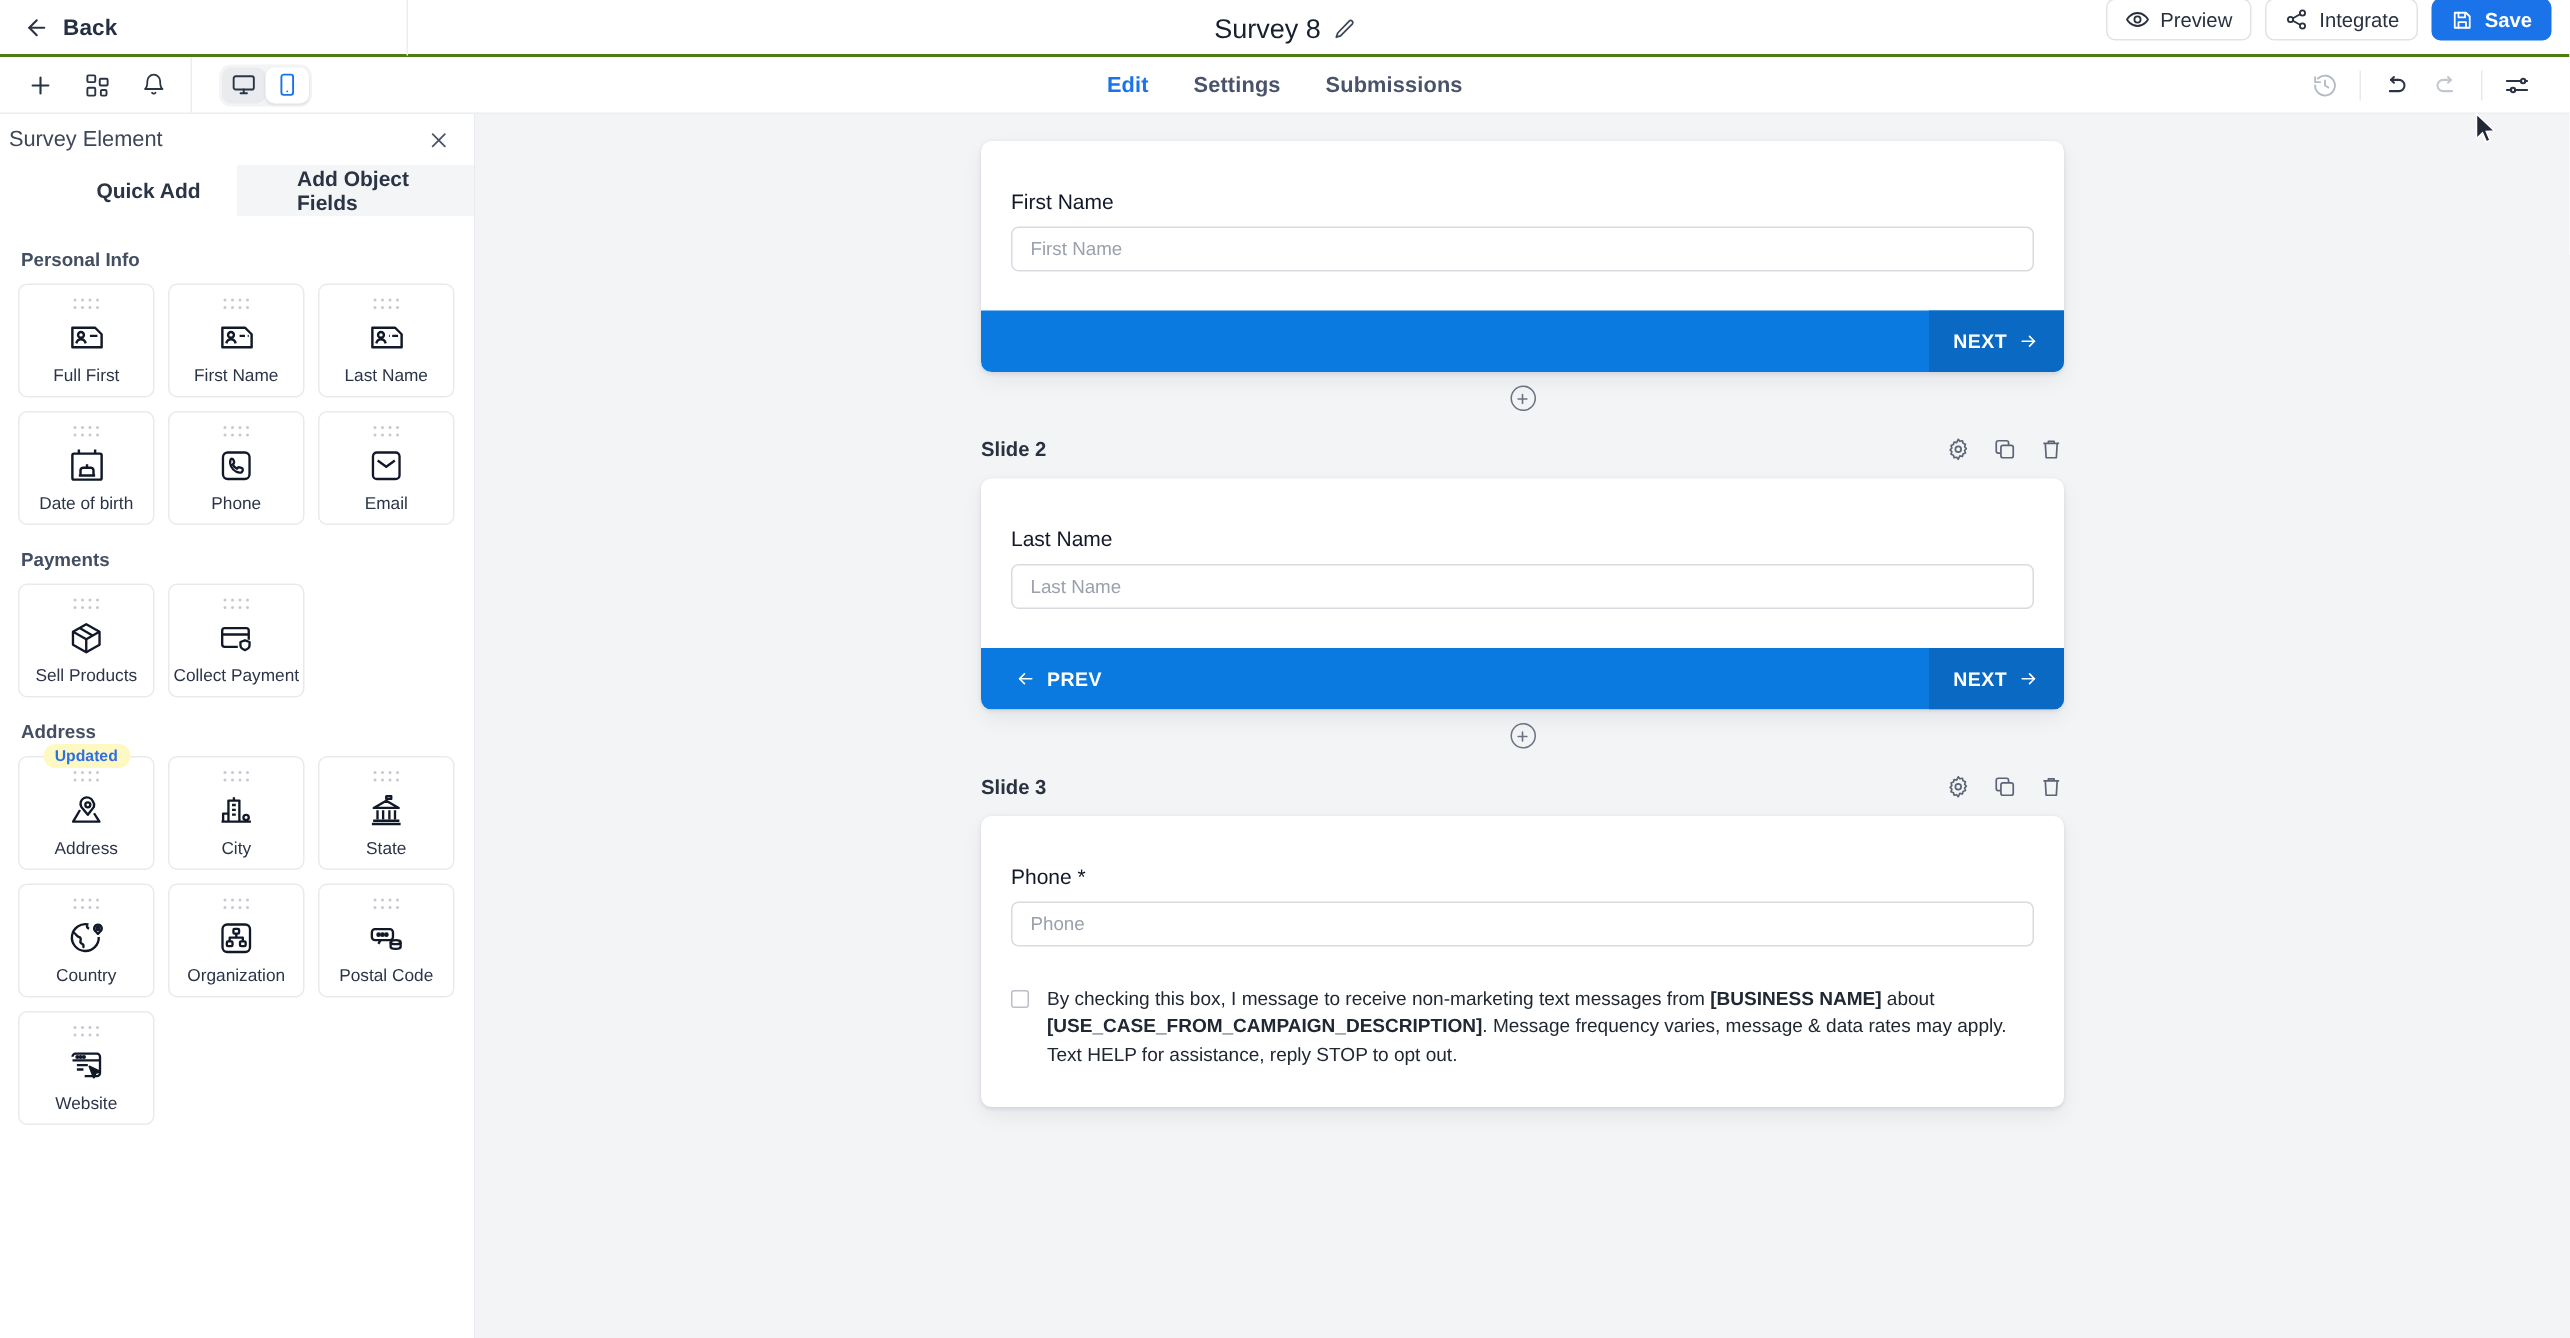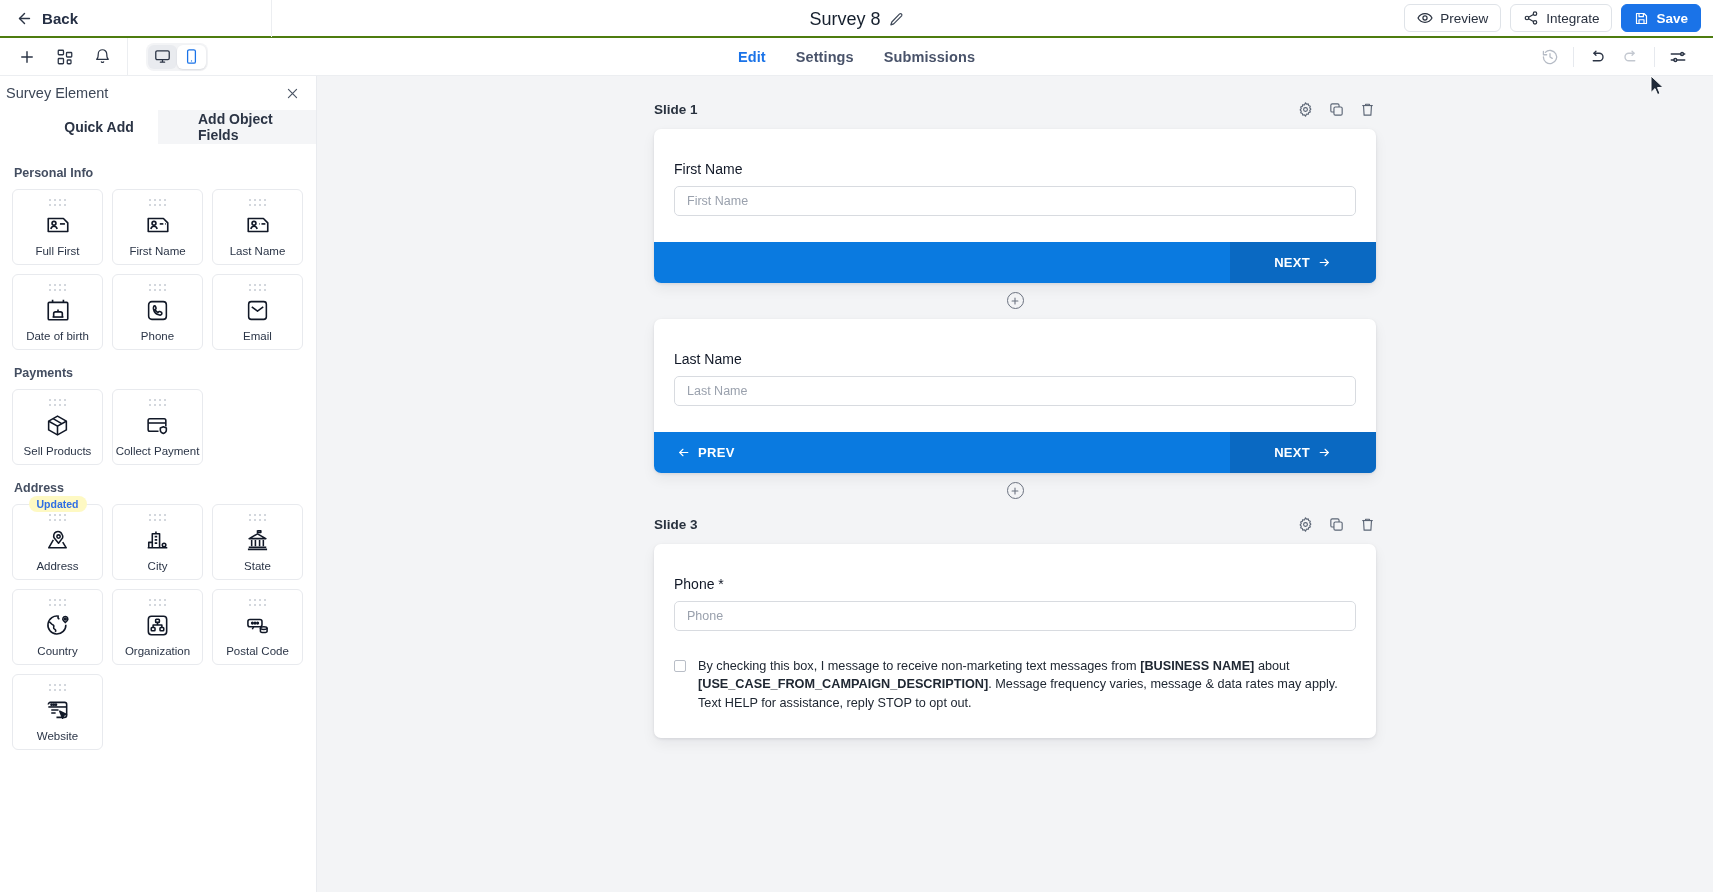--- a/index.html
+++ b/index.html
@@ -28,21 +28,21 @@
   }
   .back-zone .lbl { font-size: 15px; font-weight: 600; color: #263045; letter-spacing: .1px;}
   .title-center {
     position: absolute; left: 0; right: 0; top: 0; height: 38px;
     display: flex; align-items: center; justify-content: center; gap: 8px;
     pointer-events: none;
   }
   .title-center .t { font-size: 18px; font-weight: 400; color: #16202e; pointer-events: auto;}
   .title-center .pencil { pointer-events: auto; display:flex; }
   .top-actions {
-    margin-left: auto; display: flex; align-items: center; gap: 9px;
+    margin-left: auto; display: flex; gap: 9px;
     padding-right: 12px; height: 38px;
   }
   .btn {
     display: inline-flex; align-items: center; gap: 7px;
     height: 28px; padding: 0 12px;
     border: 1px solid #dfe3e8; border-radius: 6px;
     background: #fff; font-size: 13.5px; color: #29313f; font-weight: 400;
     white-space: nowrap;
   }
   .btn.primary { background: #1a73e8; border-color: #1a73e8; color: #fff; font-weight: 600; }
@@ -141,21 +141,21 @@
   }
   .slide-footer {
     height: 41px; background: #0a7ae0; display: flex; align-items: stretch;
   }
   .nav-prev {
     display: flex; align-items: center; padding: 0 22px;
     font-size: 13px; font-weight: 700; color: #fff; letter-spacing: .3px; gap: 7px; text-align: center;
   }
   .nav-next {
     margin-left: auto; background: #0a69c2; display: flex; align-items: center;
-    padding: 0 44px; font-size: 13px; font-weight: 700; color: #fff; letter-spacing: .3px; gap: 7px;
+    padding: 0 16px; font-size: 13px; font-weight: 700; color: #fff; letter-spacing: .3px; gap: 7px;
     min-width: 86px; 
   }
   .add-slide-row { display: flex; justify-content: center; padding: 9px 0 10px 0; }
   .add-slide-btn {
     width: 17px; height: 17px; border-radius: 50%; border: 1.3px solid #6b7280;
     display: flex; align-items: center; justify-content: center; color: #6b7280;
     font-size: 13px; line-height: 1; background: transparent;
   }
   .consent-row { display: flex; gap: 12px; margin-top: 26px; align-items: flex-start; }
   .consent-box {
@@ -726,44 +726,20 @@
             </span>
             <span class="lb">Website</span>
           </div>
         </div>
       </div>
     </div>
 
     <div class="canvas">
 
       <div class="slide-wrap">
-        <div class="slide-head">
-          <span class="nm">Slide 1</span>
-          <span class="acts">
-            <span>
-              <svg width="17" height="17" viewBox="0 0 24 24" fill="none" stroke="#5b6personal" style="stroke:#5b6575" stroke-width="1.6" stroke-linejoin="round">
-                  <path d="M12 2.6l1.5 1.9 2.4-.5.6 2.4 2.3.9-.8 2.3 1.6 1.8-1.6 1.8.8 2.3-2.3.9-.6 2.4-2.4-.5L12 21.4l-1.5-1.9-2.4.5-.6-2.4-2.3-.9.8-2.3-1.6-1.8 1.6-1.8-.8-2.3 2.3-.9.6-2.4 2.4.5z"></path>
-                  <circle cx="12" cy="12" r="2.7"></circle>
-                </svg>
-            </span>
-            <span>
-              <svg width="17" height="17" viewBox="0 0 24 24" fill="none" stroke="#5b6575" stroke-width="1.6" stroke-linejoin="round">
-                  <rect x="8.4" y="8.4" width="11.6" height="11.6" rx="2"></rect>
-                  <path d="M15.6 8.4V6a2 2 0 0 0-2-2H6a2 2 0 0 0-2 2v7.6a2 2 0 0 0 2 2h2.4"></path>
-                </svg>
-            </span>
-            <span>
-              <svg width="17" height="17" viewBox="0 0 24 24" fill="none" stroke="#5b6575" stroke-width="1.6" stroke-linejoin="round">
-                  <path d="M4.6 6.4h14.8"></path>
-                  <path d="M9.3 6.4V4.6h5.4v1.8"></path>
-                  <path d="M6.4 6.4 7.2 20h9.6l.8-13.6"></path>
-                </svg>
-            </span>
-          </span>
-        </div>
         <div class="slide-card">
           <div class="slide-body">
             <div class="field-label">First Name</div>
             <div class="field-input">First Name</div>
           </div>
           <div class="slide-footer">
             <div class="nav-next">
               <span>NEXT</span>
               <span>
                 <svg width="15" height="13" viewBox="0 0 24 24" fill="none" stroke="#fff" stroke-width="2" stroke-linecap="round" stroke-linejoin="round">
@@ -777,20 +753,44 @@
       </div>
       <div class="add-slide-row">
         <div class="add-slide-btn">
           <svg width="10" height="10" viewBox="0 0 24 24" fill="none" stroke="#6b7280" stroke-width="2.6" stroke-linecap="round">
               <path d="M12 5v14M5 12h14"></path>
             </svg>
         </div>
       </div>
 
       <div class="slide-wrap">
+        <div class="slide-head">
+          <span class="nm">Slide 2</span>
+          <span class="acts">
+            <span>
+              <svg width="17" height="17" viewBox="0 0 24 24" fill="none" stroke="#5b6575" stroke-width="1.6" stroke-linejoin="round">
+                  <path d="M12 2.6l1.5 1.9 2.4-.5.6 2.4 2.3.9-.8 2.3 1.6 1.8-1.6 1.8.8 2.3-2.3.9-.6 2.4-2.4-.5L12 21.4l-1.5-1.9-2.4.5-.6-2.4-2.3-.9.8-2.3-1.6-1.8 1.6-1.8-.8-2.3 2.3-.9.6-2.4 2.4.5z"></path>
+                  <circle cx="12" cy="12" r="2.7"></circle>
+                </svg>
+            </span>
+            <span>
+              <svg width="17" height="17" viewBox="0 0 24 24" fill="none" stroke="#5b6575" stroke-width="1.6" stroke-linejoin="round">
+                  <rect x="8.4" y="8.4" width="11.6" height="11.6" rx="2"></rect>
+                  <path d="M15.6 8.4V6a2 2 0 0 0-2-2H6a2 2 0 0 0-2 2v7.6a2 2 0 0 0 2 2h2.4"></path>
+                </svg>
+            </span>
+            <span>
+              <svg width="17" height="17" viewBox="0 0 24 24" fill="none" stroke="#5b6575" stroke-width="1.6" stroke-linejoin="round">
+                  <path d="M4.6 6.4h14.8"></path>
+                  <path d="M9.3 6.4V4.6h5.4v1.8"></path>
+                  <path d="M6.4 6.4 7.2 20h9.6l.8-13.6"></path>
+                </svg>
+            </span>
+          </span>
+        </div>
         <div class="slide-card">
           <div class="slide-body">
             <div class="field-label">Last Name</div>
             <div class="field-input">Last Name</div>
           </div>
           <div class="slide-footer">
             <div class="nav-prev">
               <span>
                 <svg width="15" height="13" viewBox="0 0 24 24" fill="none" stroke="#fff" stroke-width="2" stroke-linecap="round" stroke-linejoin="round">
                     <path d="M20 12H5"></path>

